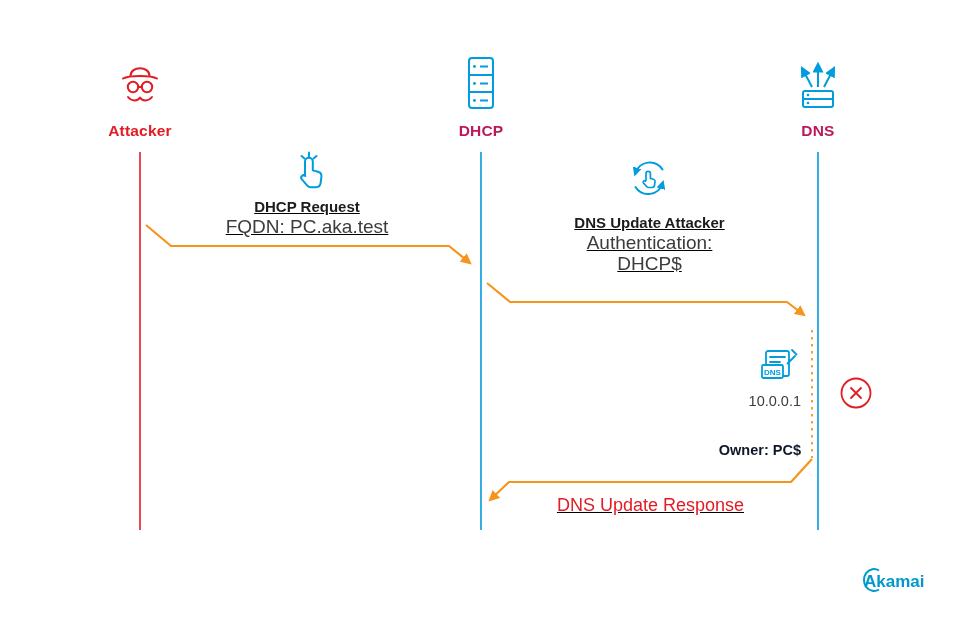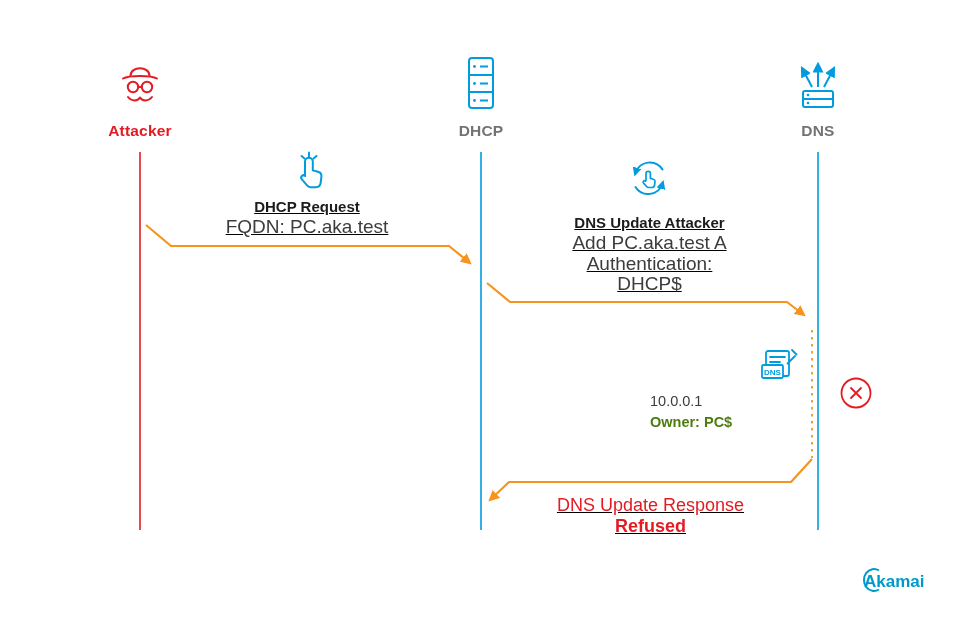--- a/index.html
+++ b/index.html
@@ -1,27 +1,27 @@
 <!DOCTYPE html>
 <html><head>
 <meta charset="utf-8">
 <style>
   * { margin:0; padding:0; box-sizing:border-box; }
   html,body { background:#ffffff; font-family:"Liberation Sans", sans-serif; }
   .canvas { position:relative; width:936px; height:621px; background:#ffffff; overflow:hidden; }
   .abs { position:absolute; }
   .actor-label { width:120px; text-align:center; font-size:15.5px; font-weight:700; letter-spacing:.2px; }
   .red  { color:#e31b23; }
-  .blue { color:#737373; }
+  .blue { color:#be185d; }
   .msg { text-align:center;text-decoration:underline; }
   .msg .title { font-size:15px; font-weight:700; color:#1c1c1c; line-height:21px; }
   .msg .line  { font-size:19px; color:#3c3c3c; line-height:20.5px; }
-  .record-text { }
+  .record-text { text-align:right; }
   .record-text .line  { font-size:14.5px; color:#3c3c3c; line-height:21px; }
-  .record-text .owner { font-weight:700; color:#4d7c0f; }
+  .record-text .owner { font-weight:700; color:#0f172a;margin-top:28px; }
   .resp .line { font-size:18px; color:#e31b23; line-height:20.5px; }
   .resp .bold { font-weight:700; }
 </style>
 </head>
 <body>
 
 <div class="canvas">
 
   <svg class="abs" style="left:0;top:0" width="960" height="621" viewBox="0 0 960 621">
     <defs>
@@ -104,21 +104,20 @@
       </marker>
     </defs>
     <g fill="none" stroke="#009cde" stroke-width="2" stroke-linecap="round">
       <path d="M35.5 13.5 A 15 15 0 0 0 8.5 17" marker-end="url(#uh)"></path>
       <path d="M8.5 31 A 15 15 0 0 0 35.5 27.5" marker-end="url(#uh)"></path>
     </g>
     <path d="M19 24 v-6.5 a2.2 2.2 0 0 1 4.4 0 v4.9 l3 .8 c1 .3 1.7 1.2 1.6 2.2 l-.4 3.5 a2.9 2.9 0 0 1 -2.9 2.6 h-2.9 a2.9 2.9 0 0 1 -2.2 -1 l-3 -3.4 a1.4 1.4 0 0 1 2 -2 z" fill="none" stroke="#009cde" stroke-width="1.7" stroke-linecap="round" stroke-linejoin="round"></path>
   </svg>
   <div class="abs msg" style="left:552px;top:212px;width:195px">
     <div class="title">DNS Update Attacker</div>
-    <div class="line">Add PC.aka.test A</div>
     <div class="line">Authentication: DHCP$</div>
   </div>
 
   <svg class="abs" style="left:757px;top:346px" width="44" height="40" viewBox="0 0 44 40">
     <g fill="none" stroke="#009cde" stroke-width="1.8" stroke-linecap="round" stroke-linejoin="round">
       <rect x="9" y="5" width="23" height="25" rx="2"></rect>
       <line x1="13" y1="11" x2="28" y2="11"></line>
       <line x1="13" y1="16" x2="23" y2="16"></line>
       <path d="M35 4 l4.5 4.5 M30.5 17.5 l7.5 -7.5"></path>
       <rect x="5" y="19" width="21" height="13" rx="1.5" fill="#ffffff"></rect>
@@ -130,21 +129,20 @@
     <div class="line owner">Owner: PC$</div>
   </div>
 
   <svg class="abs" style="left:838px;top:375px" width="36" height="36" viewBox="0 0 36 36">
     <circle cx="18" cy="18" r="14.5" fill="#ffffff" stroke="#e31b23" stroke-width="1.8"></circle>
     <path d="M13 13 L23 23 M23 13 L13 23" stroke="#e31b23" stroke-width="1.8" stroke-linecap="round"></path>
   </svg>
 
   <div class="abs msg resp" style="left:553px;top:495px;width:195px">
     <div class="line">DNS Update Response</div>
-    <div class="line bold">Refused</div>
   </div>
 
   <svg class="abs" style="left:849px;top:563px" width="96" height="34" viewBox="0 0 96 34">
     <path d="M30 7.5 A 10 11 0 1 0 30 26.5" fill="none" stroke="#0099cc" stroke-width="2"></path>
     <text x="15" y="23.5" font-size="17" font-weight="bold" fill="#0099cc">Akamai</text>
   </svg>
 
 </div>
 
 </body></html>

